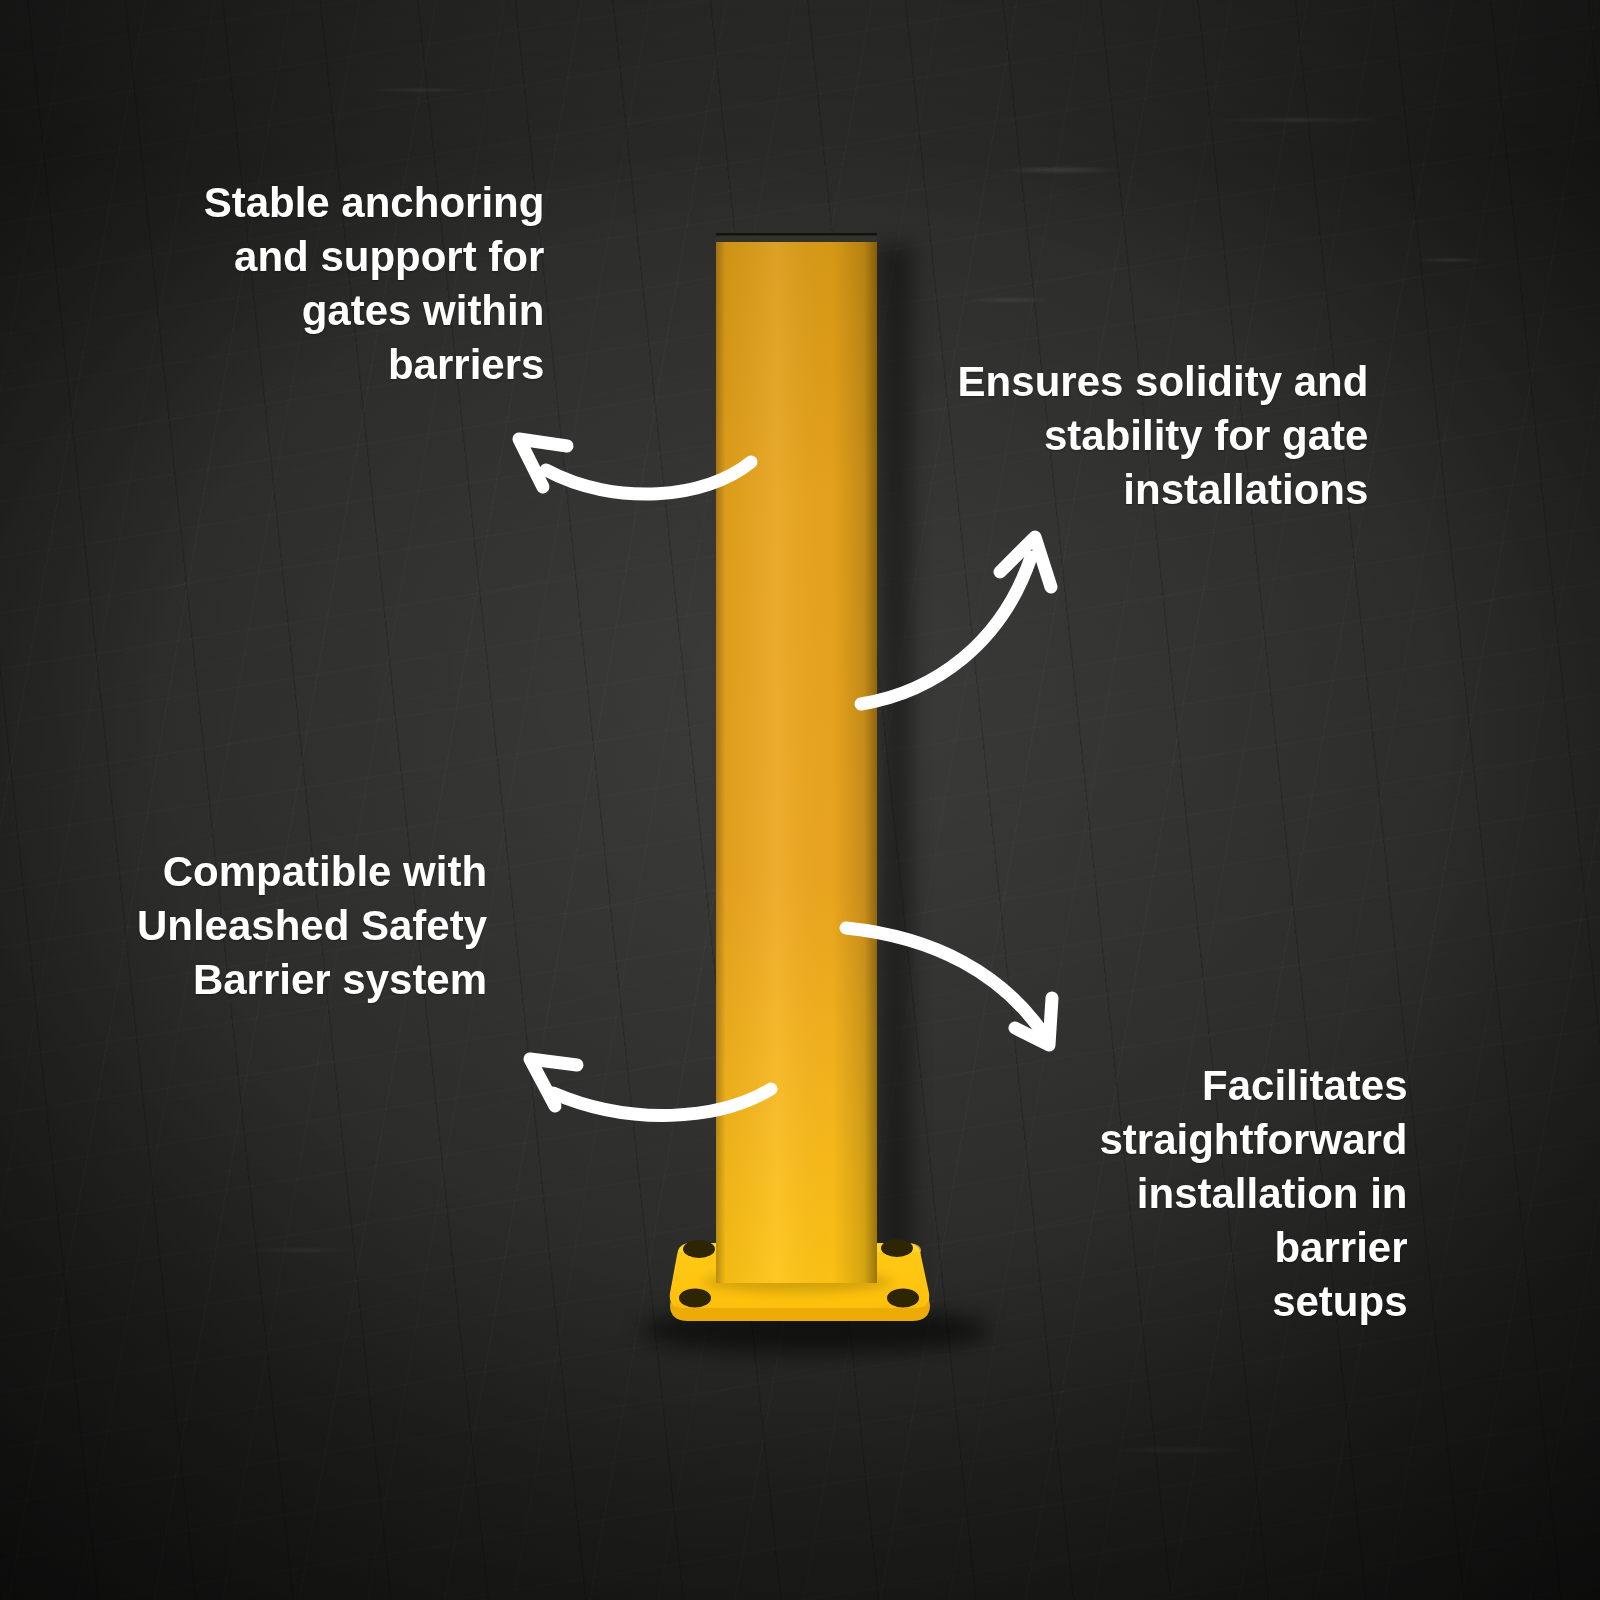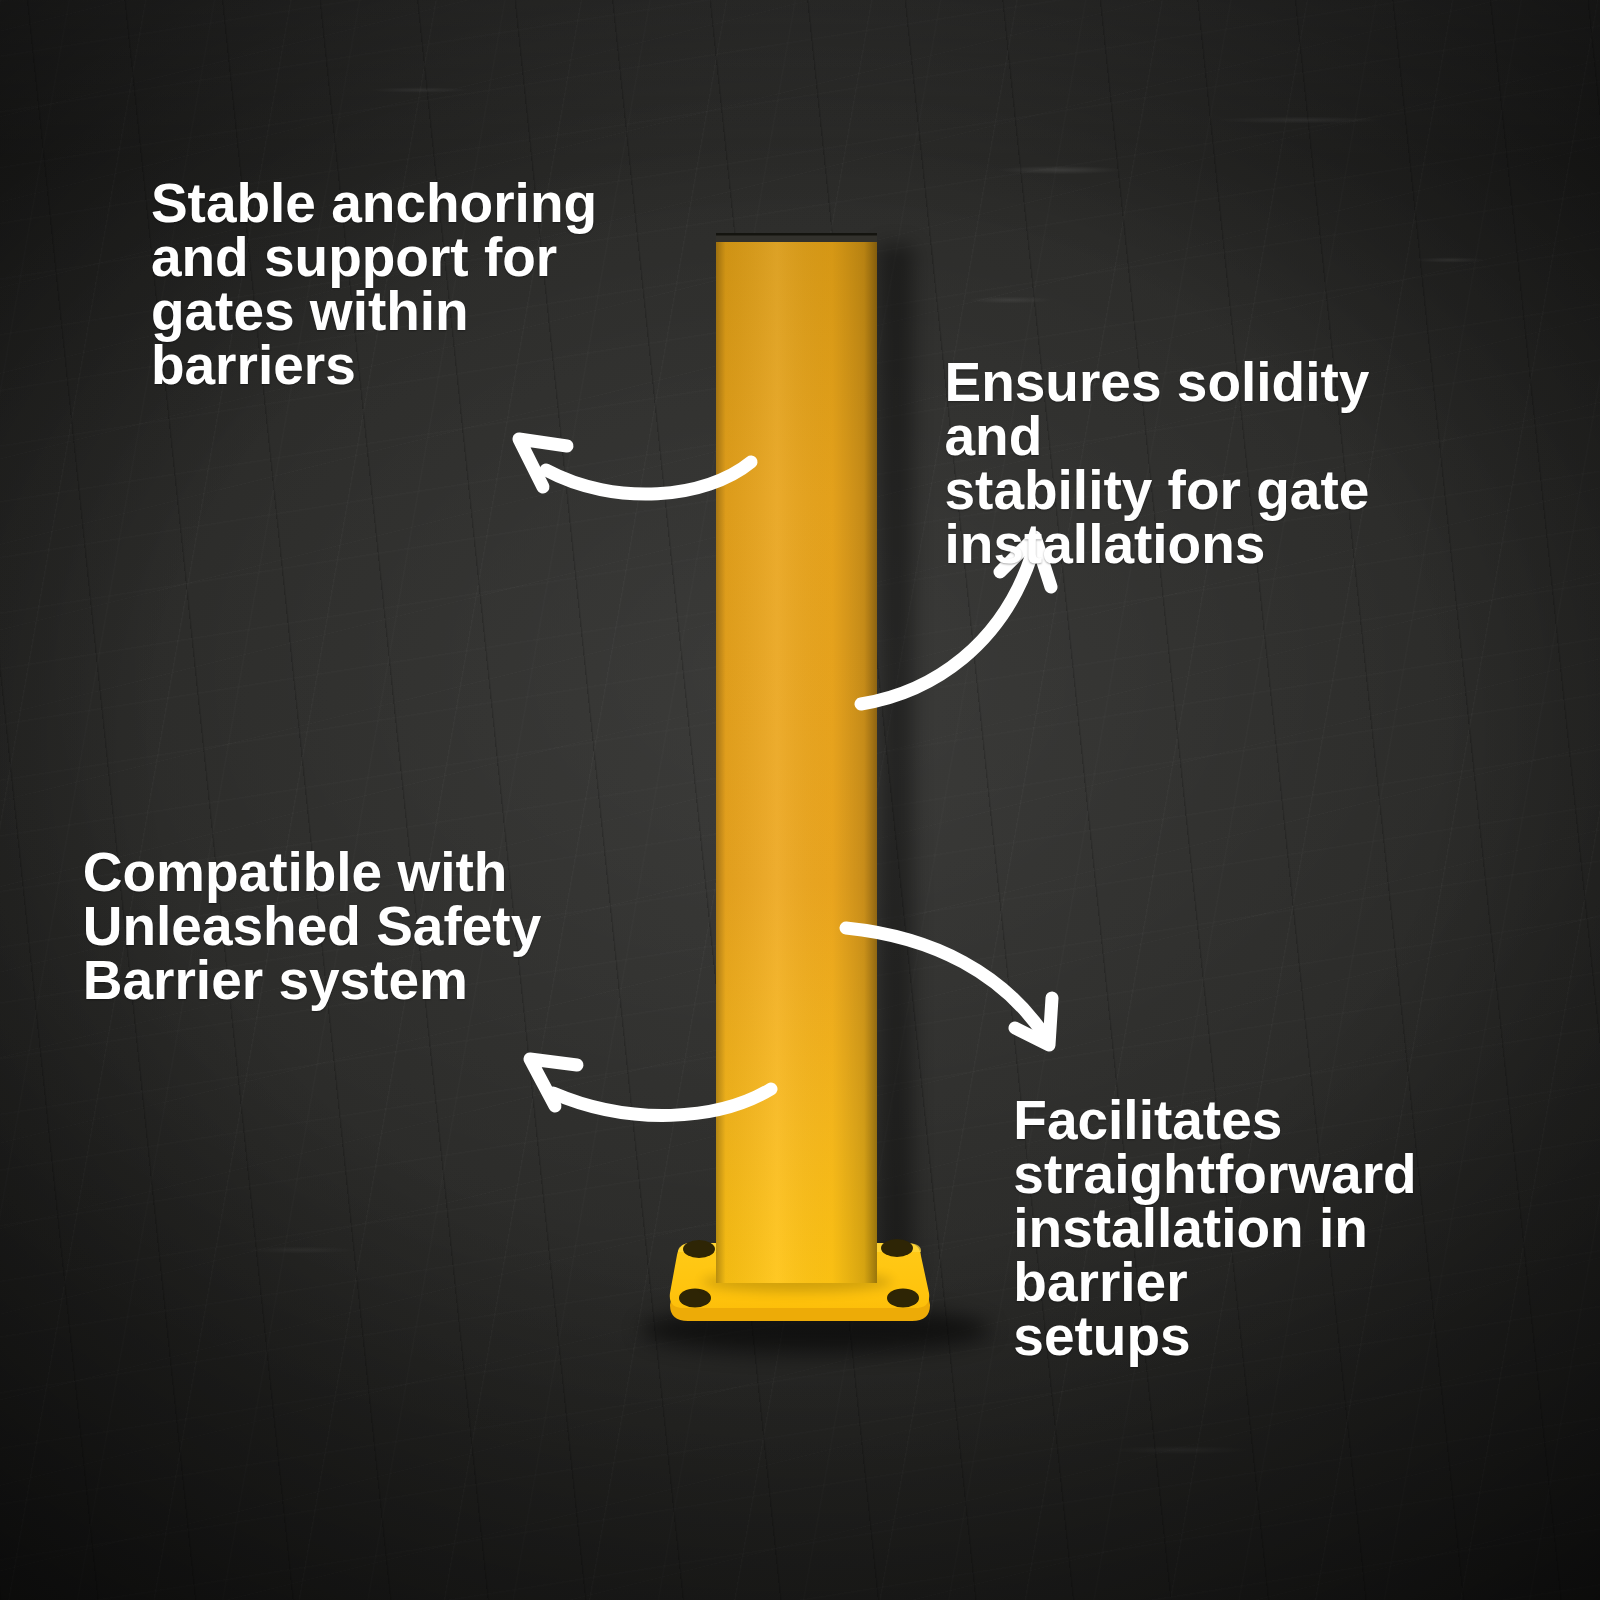--- a/index.html
+++ b/index.html
@@ -45,31 +45,31 @@
     stroke: var(--arrow, #ffffff);
     stroke-width: 13;
     stroke-linecap: round;
     stroke-linejoin: round;
   }
   .callout {
     position: absolute;
     transform: translateX(-50%);
     color: var(--text, #ffffff);
     font-weight: 700;
-    font-size: 55px;
+    font-size: 42px;
     line-height: 54px;
-    text-align: left;
+    text-align: right;
     white-space: pre-line;
     letter-spacing: 0px;
     text-shadow: 0 1px 2px rgba(0,0,0,0.35);
   }
   .c1 { left: 374px;  top: 176px; }
   .c2 { left: 1163px; top: 355px; }
   .c3 { left: 312px;  top: 845px; }
-  .c4 { left: 1215px; top: 1093px; }
+  .c4 { left: 1215px; top: 1059px; }
 </style>
 </head>
 <body>
 
 <div class="canvas">
 
   <div class="bg-texture"></div>
   <div class="chalk-streaks"></div>
   <div class="vignette"></div>
 

